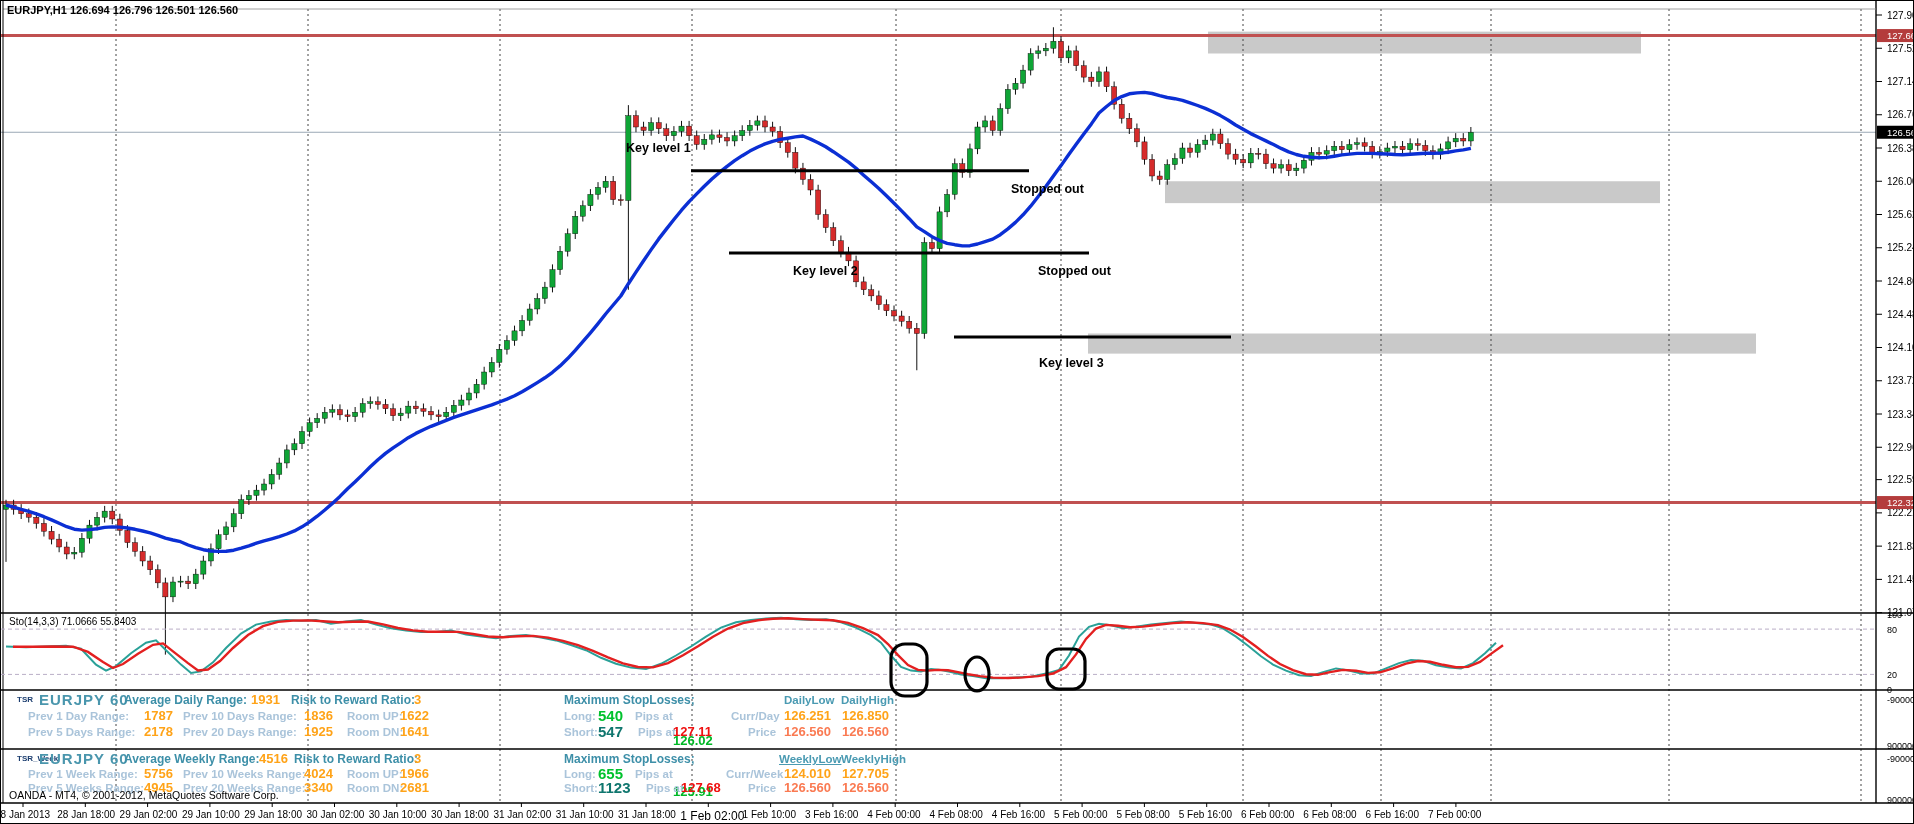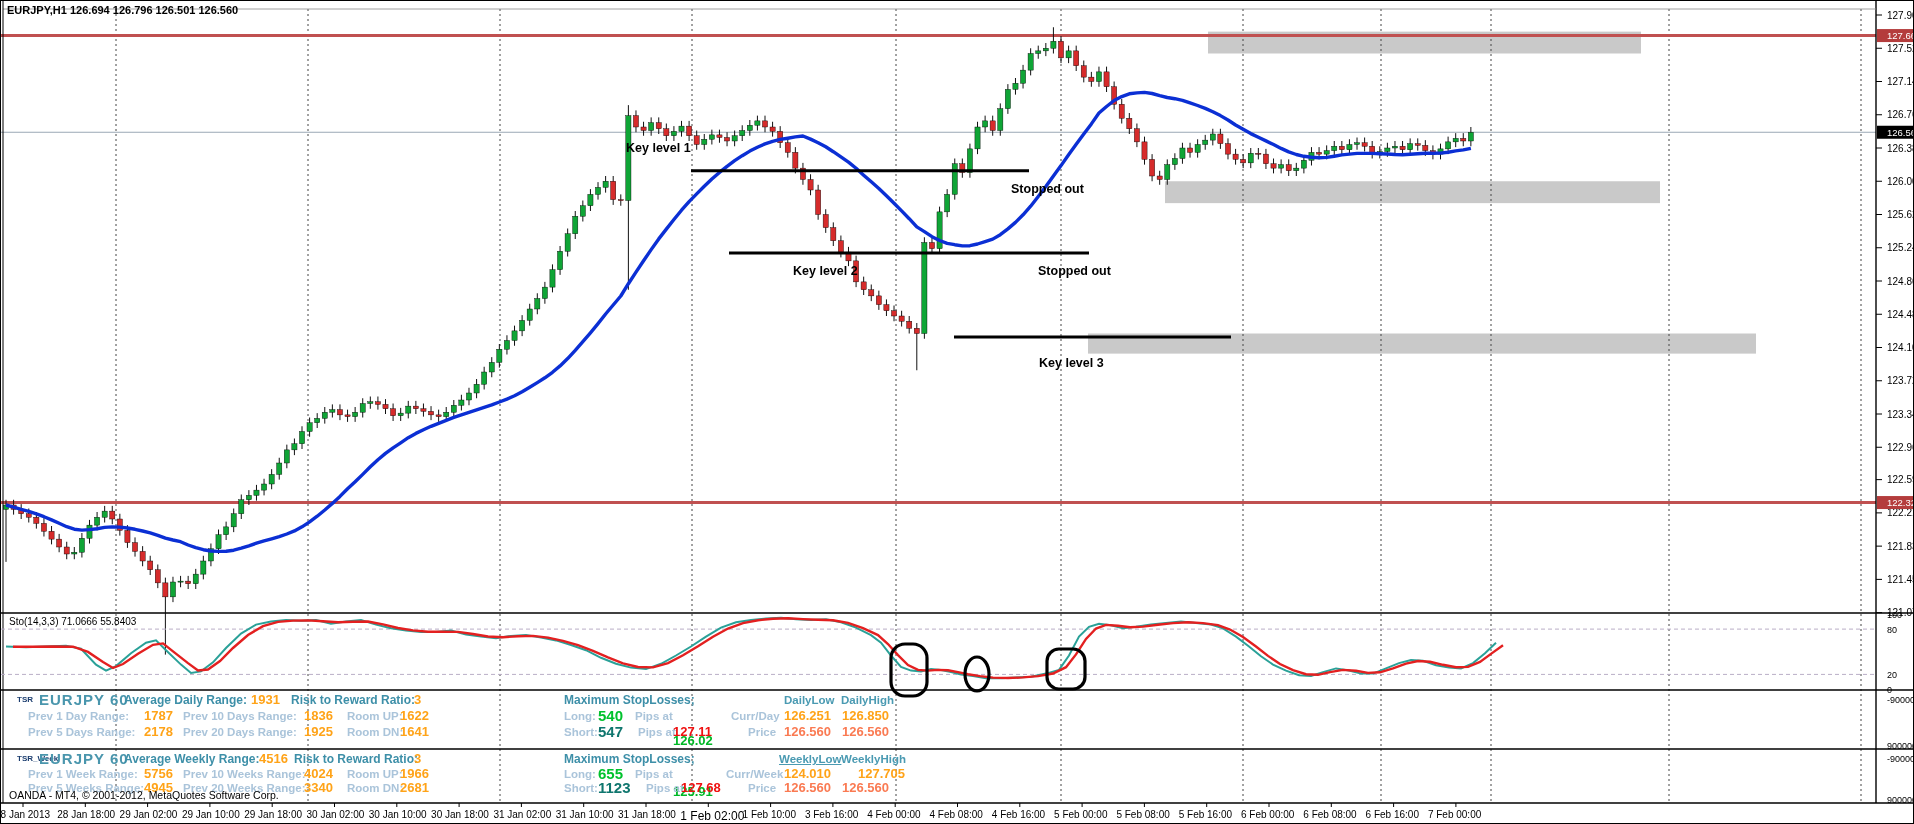--- a/index.html
+++ b/index.html
@@ -610,21 +610,21 @@
       <div class="seg lblG" style="left: 182px; top: 766px;">Prev 10 Weeks Range:</div>
       <div class="seg valO" style="left: 303px; top: 766px;">4024</div>
       <div class="seg lblG" style="left: 346px; top: 766px;">Room UP:</div>
       <div class="seg valO" style="left: 399px; top: 766px;">1966</div>
       <div class="seg lblG" style="left: 563px; top: 766px;">Long:</div>
       <div class="seg bigG" style="left: 597px; top: 766px;">655</div>
       <div class="seg lblG" style="left: 634px; top: 766px;">Pips at</div>
       <div class="seg valG" style="left: 672px; top: 784px;">125.91</div>
       <div class="seg lblG" style="left: 725px; top: 766px;">Curr/Week</div>
       <div class="seg valO" style="left: 783px; top: 766px;">124.010</div>
-      <div class="seg valO" style="left: 841px; top: 766px; margin-left: 16px;">127.705</div>
+      <div class="seg valO" style="left: 841px; top: 766px;">127.705</div>
       <div class="seg lblG" style="left: 27px; top: 780px;">Prev 5 Weeks Range:</div>
       <div class="seg valO" style="left: 143px; top: 780px;">4945</div>
       <div class="seg lblG" style="left: 182px; top: 780px;">Prev 20 Weeks Range:</div>
       <div class="seg valO" style="left: 303px; top: 780px;">3340</div>
       <div class="seg lblG" style="left: 346px; top: 780px;">Room DN:</div>
       <div class="seg valO" style="left: 399px; top: 780px;">2681</div>
       <div class="seg lblG" style="left: 563px; top: 780px;">Short:</div>
       <div class="seg bigR" style="left: 597px; top: 780px;">1123</div>
       <div class="seg lblG" style="left: 645px; top: 780px;">Pips at</div>
       <div class="seg valR" style="left: 680px; top: 780px;">127.68</div>

